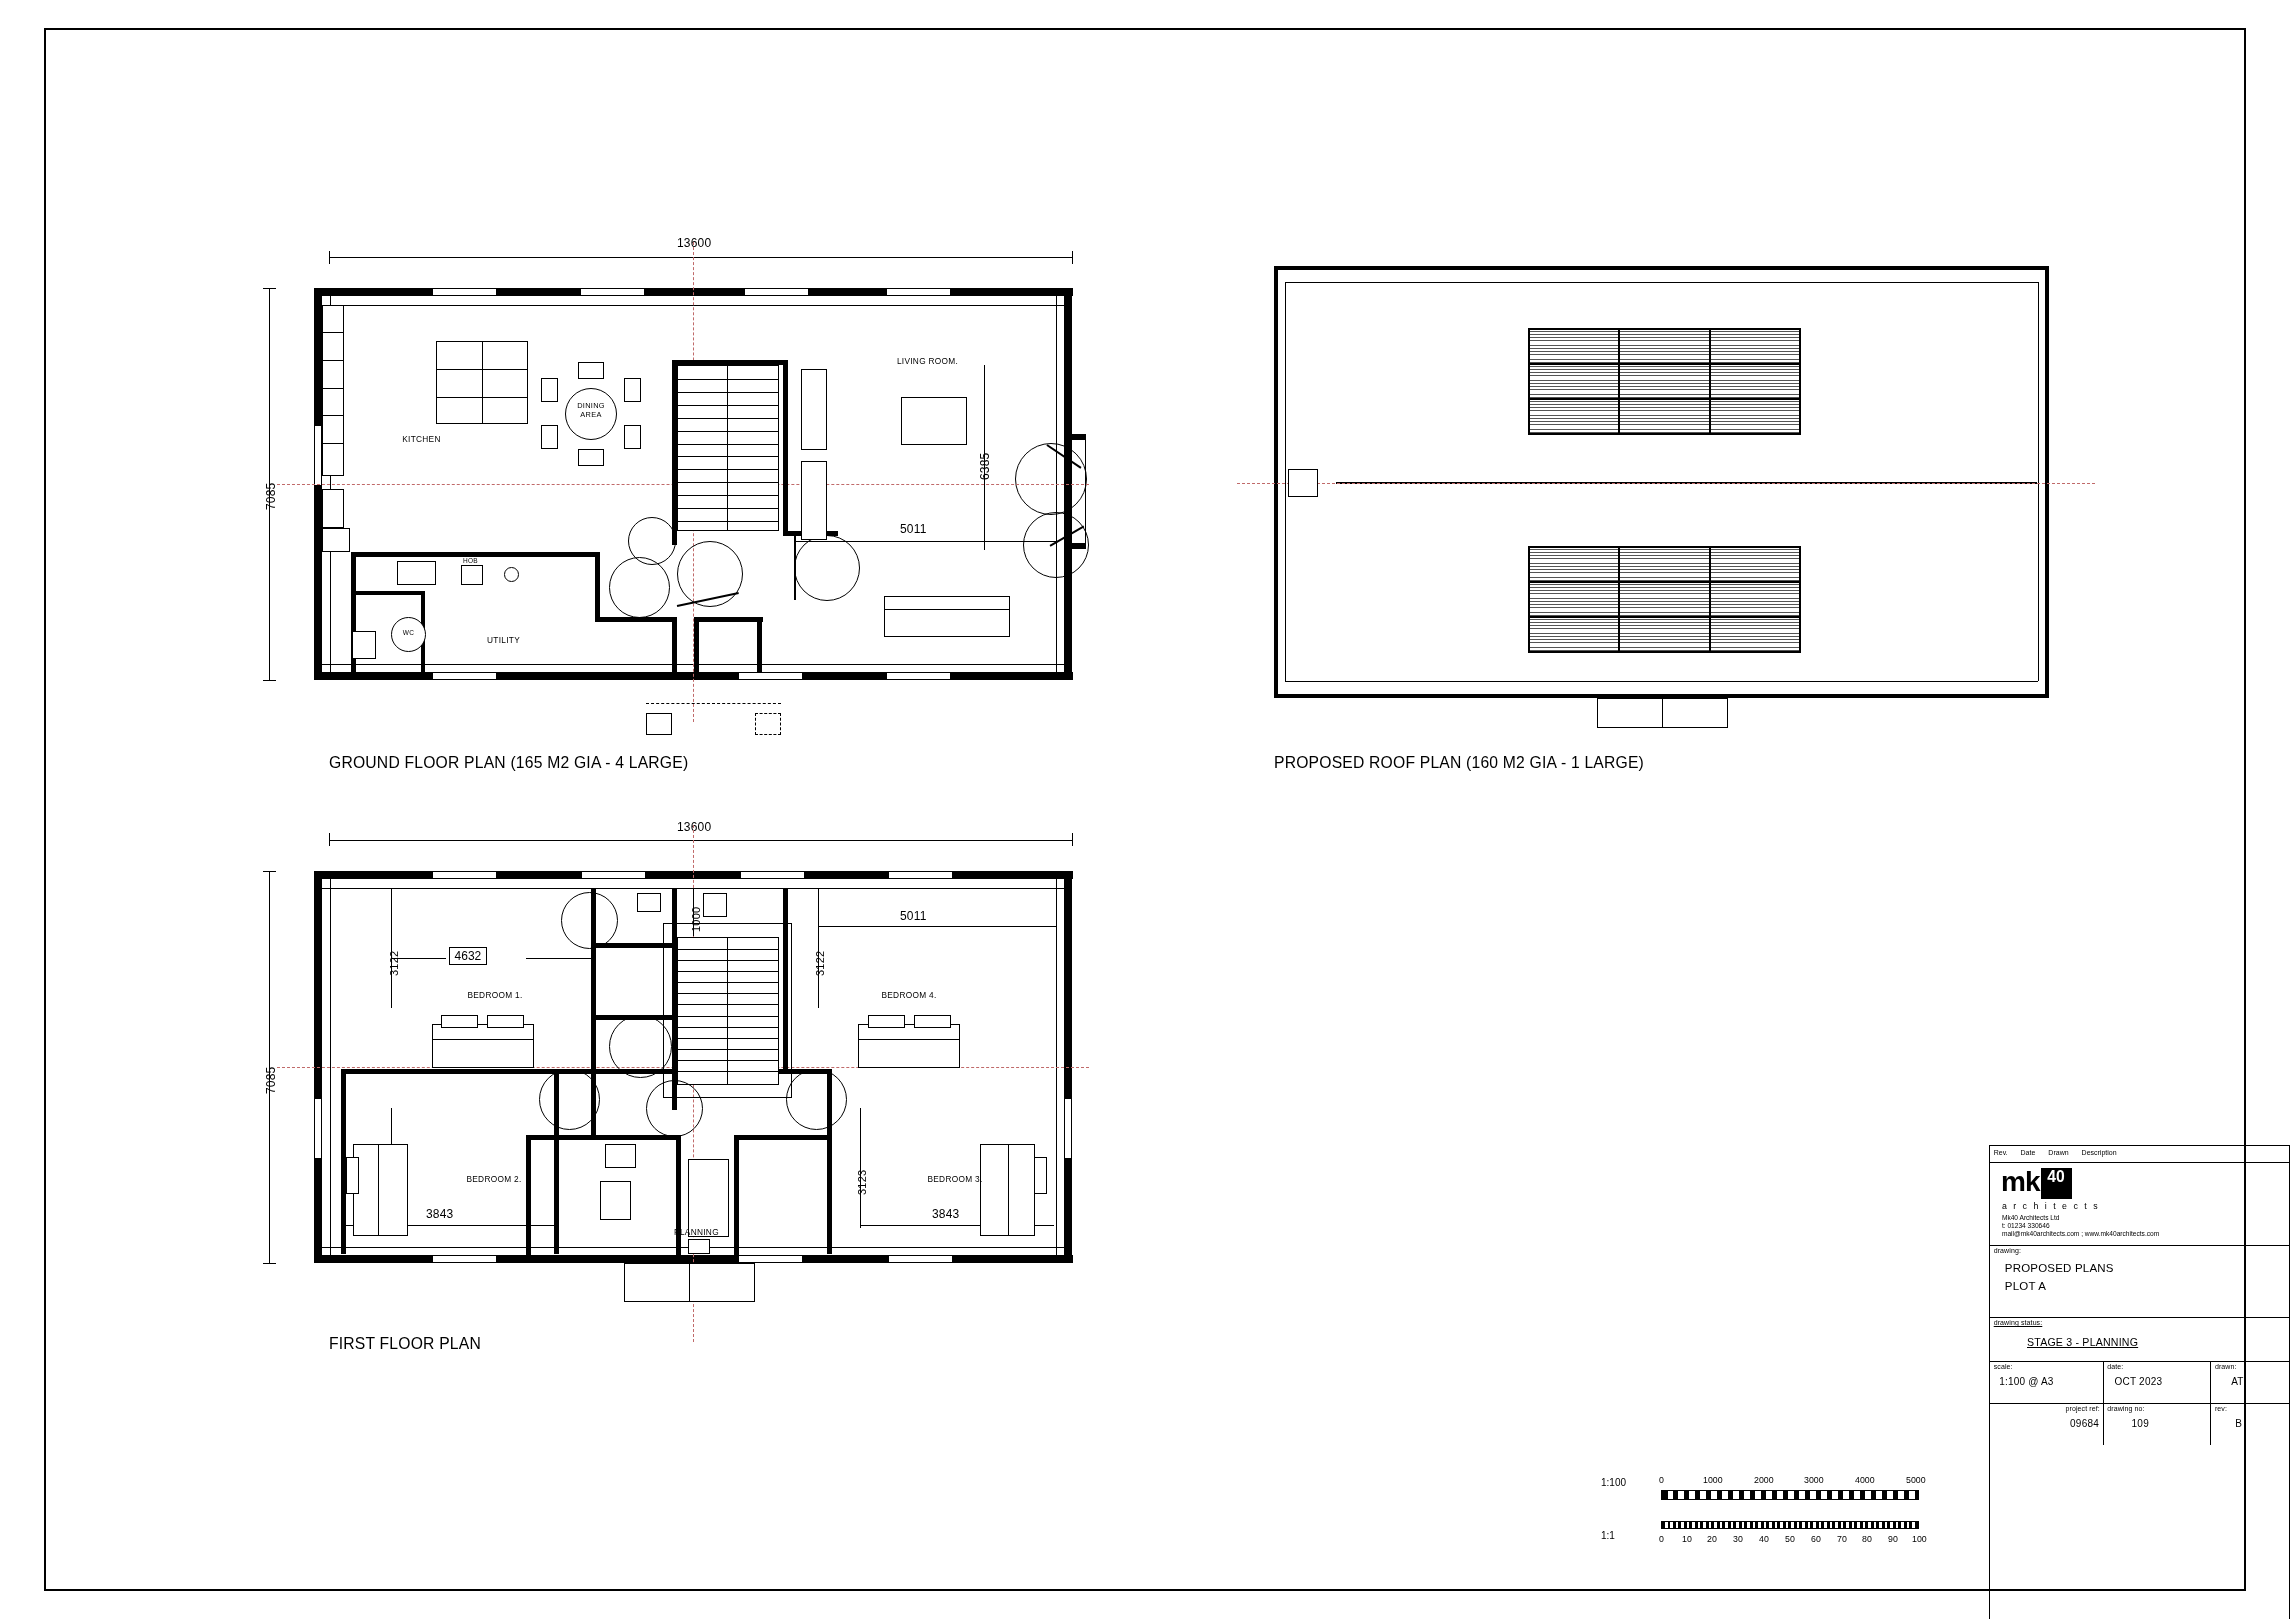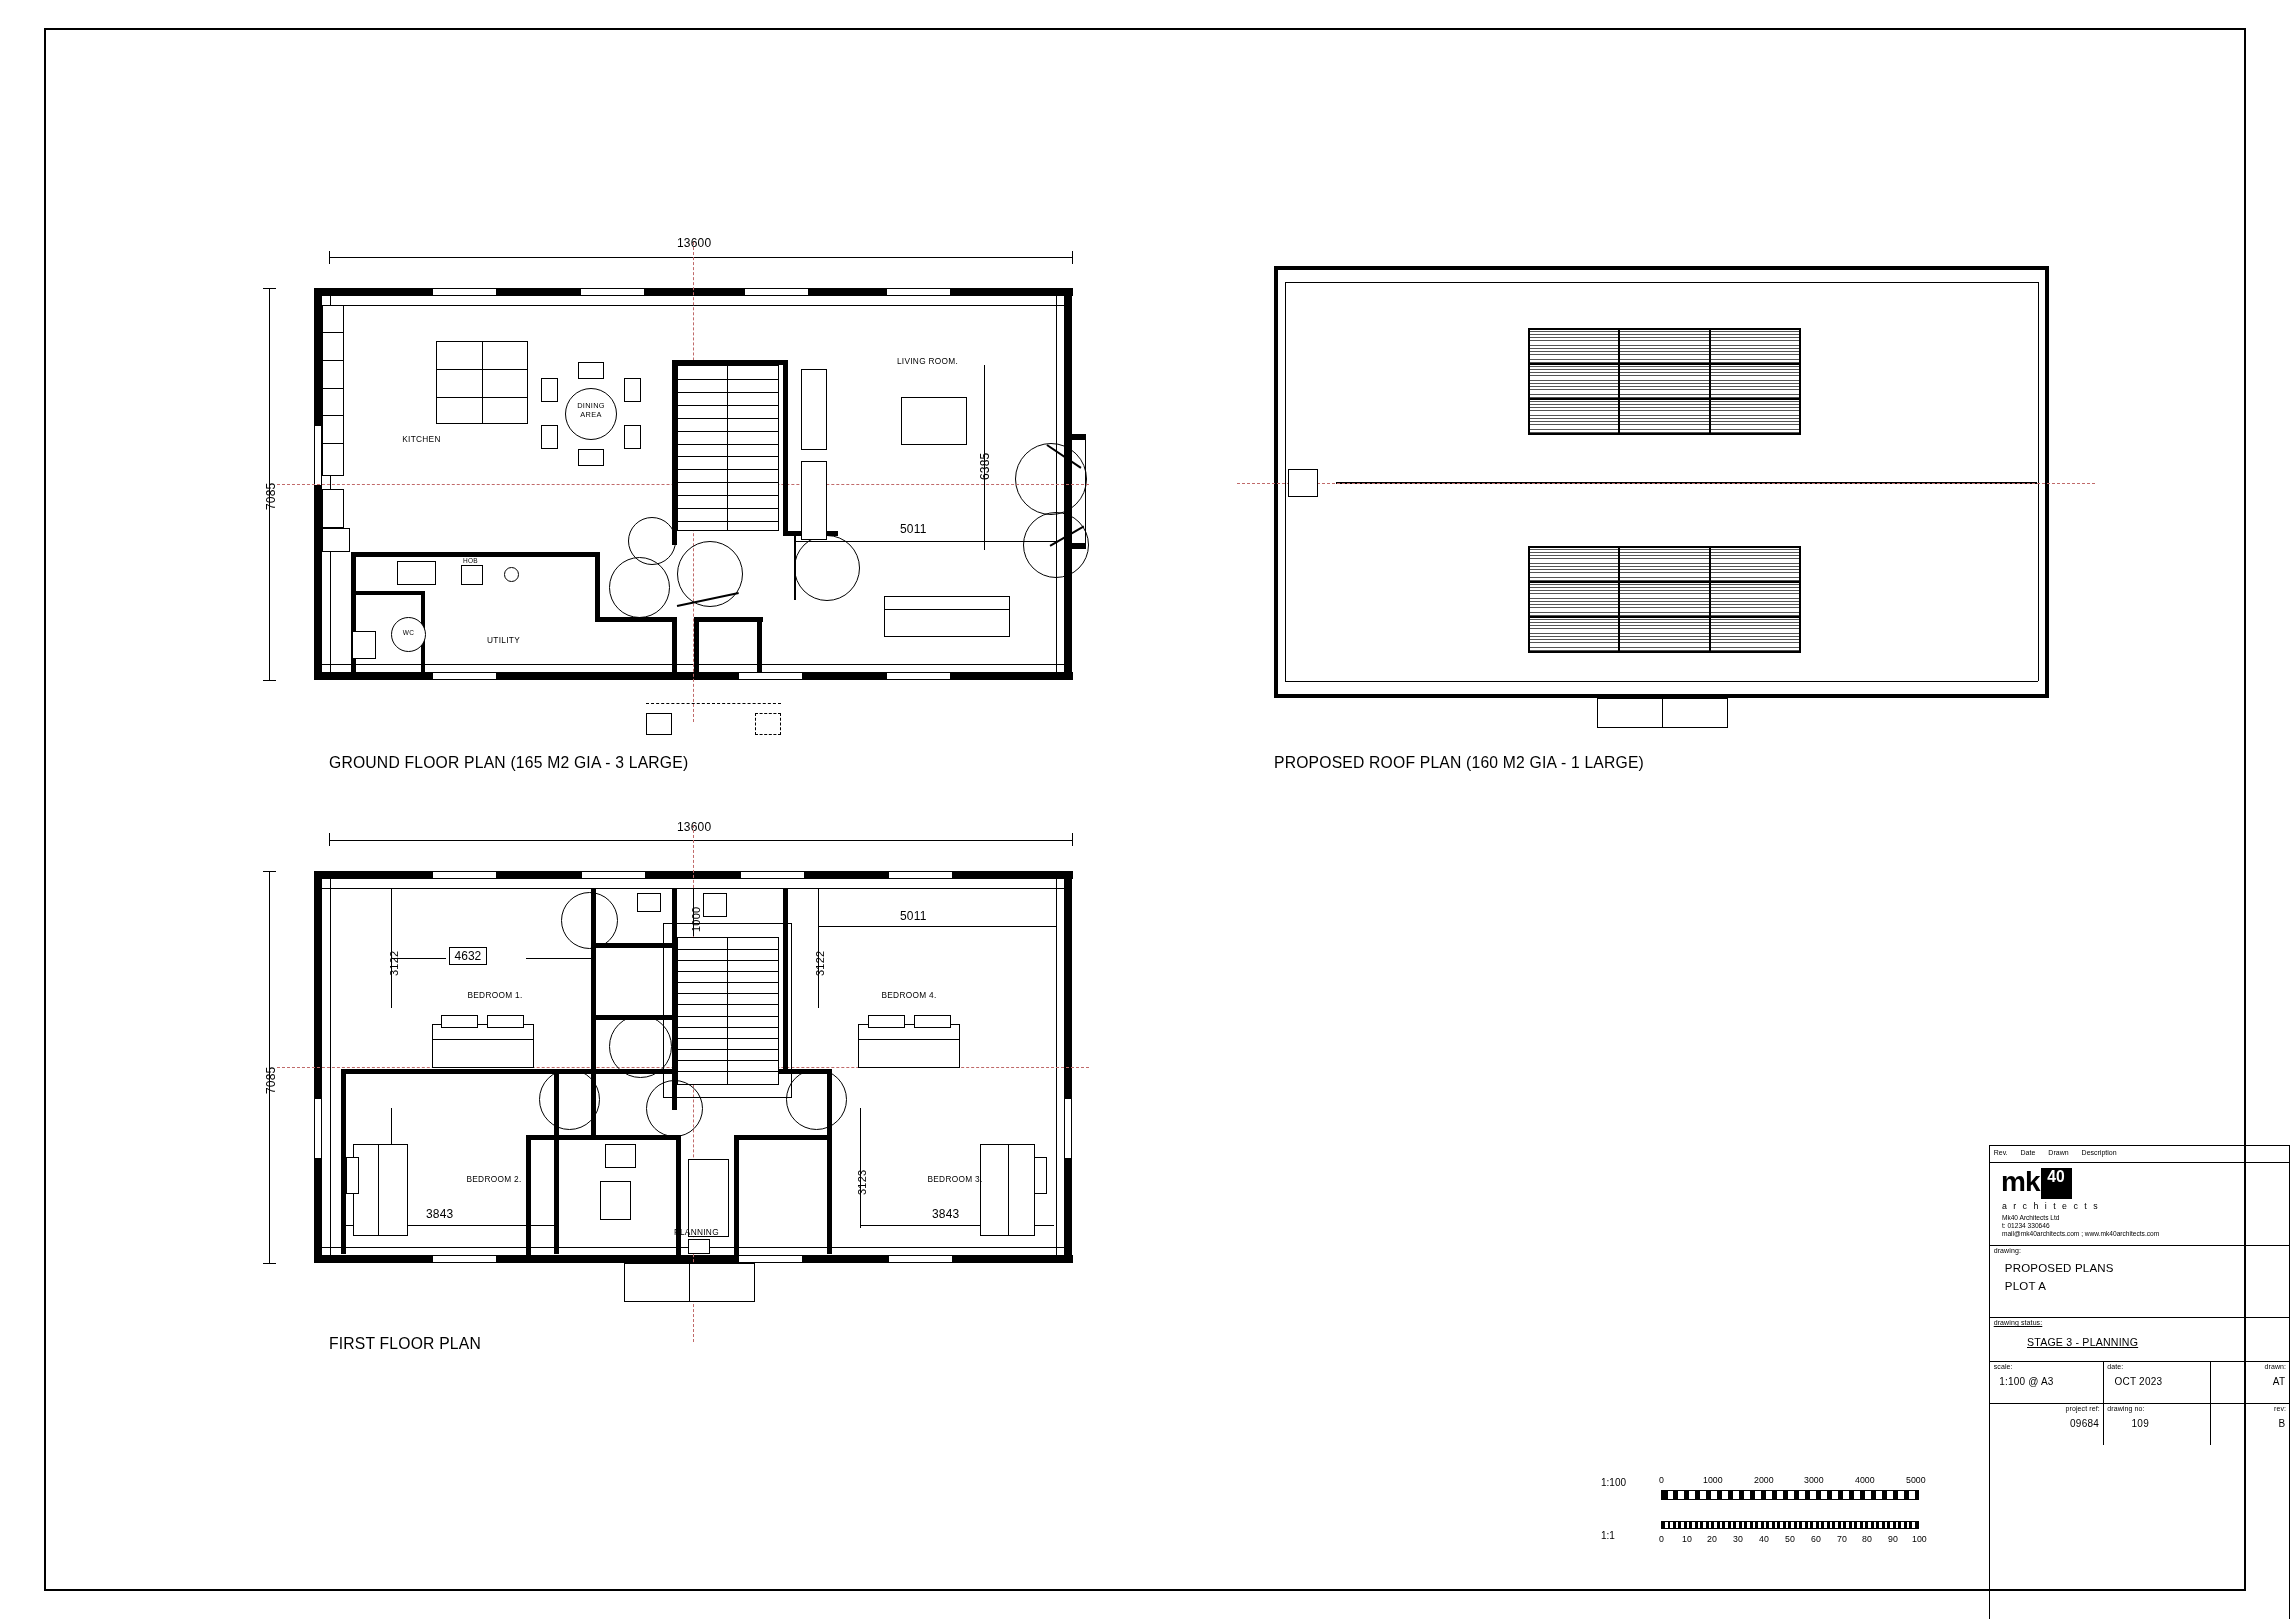--- a/index.html
+++ b/index.html
@@ -226,21 +226,21 @@
     padding-left: 0.9px;
     margin-top: 2.8px;
   }
   .tb-split {
     display: flex;
   }
   .tb-split > div {
     border-right: 0.9px solid #000;
     box-sizing: border-box;
   }
-  .tb-split > div:last-child { border-right: none; text-align: right; }
+  .tb-split > div:last-child { border-right: none; }
 
   
   .scalebar { position: absolute; }
   .sb-label {
     position: absolute;
     font-size: 10px;
   }
   .sb-ruler {
     position: absolute;
     height: 10px;
@@ -395,21 +395,21 @@
     <div class="roomlabel" style="left:452px;top:557px;width:37px;font-size:6.5px;">HOB</div>
     <div class="furn round" style="left:391px;top:617px;width:35px;height:35px;"></div>
     <div class="roomlabel" style="left:391px;top:629px;width:35px;font-size:6.5px;">WC</div>
     <div class="furn" style="left:352px;top:631px;width:24px;height:28px;"></div>
     <div class="roomlabel" style="left:471px;top:635px;width:65px;">UTILITY</div>
 
     <div class="furn" style="left:646px;top:713px;width:26px;height:22px;"></div>
     <div class="furn" style="left:755px;top:713px;width:26px;height:22px;border-style:dashed;"></div>
     <div class="dash-h" style="left:646px;top:703px;width:135px;border-color:#000;"></div>
 
-    <div class="plantitle" style="left:329px;top:754px;">GROUND FLOOR PLAN (165 M2 GIA - 3 LARGE)</div>
+    <div class="plantitle" style="left:329px;top:754px;">GROUND FLOOR PLAN (165 M2 GIA - 4 LARGE)</div>
   </div>
 
   <div>
     <div class="wall" style="left:1274px;top:266px;width:775px;height:3.7px;"></div>
     <div class="wall" style="left:1274px;top:694px;width:775px;height:3.7px;"></div>
     <div class="wall" style="left:1274px;top:266px;width:3.7px;height:432px;"></div>
     <div class="wall" style="left:2045px;top:266px;width:3.7px;height:432px;"></div>
     <div class="thinline hline" style="left:1285px;top:282px;width:753px;"></div>
     <div class="thinline hline" style="left:1285px;top:681px;width:753px;"></div>
     <div class="thinline vline" style="left:1285px;top:282px;height:399px;"></div>

